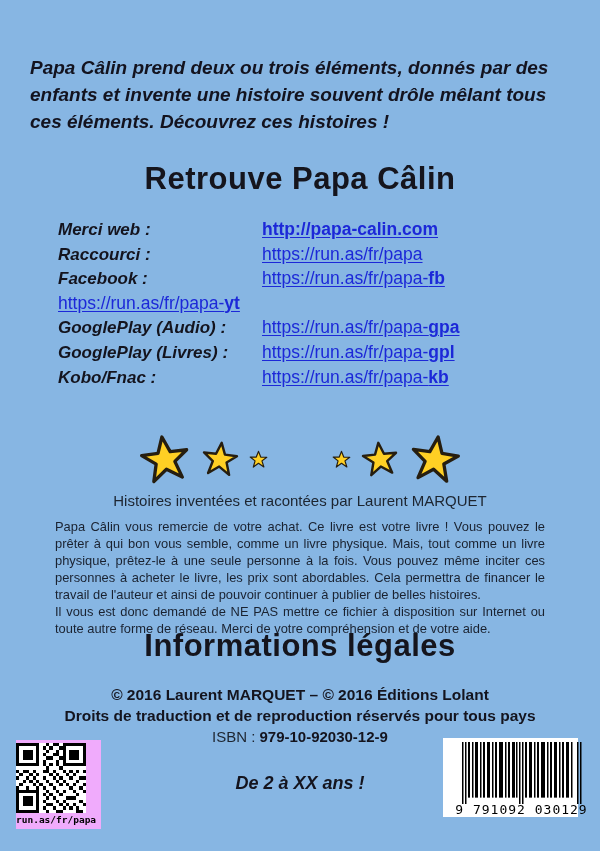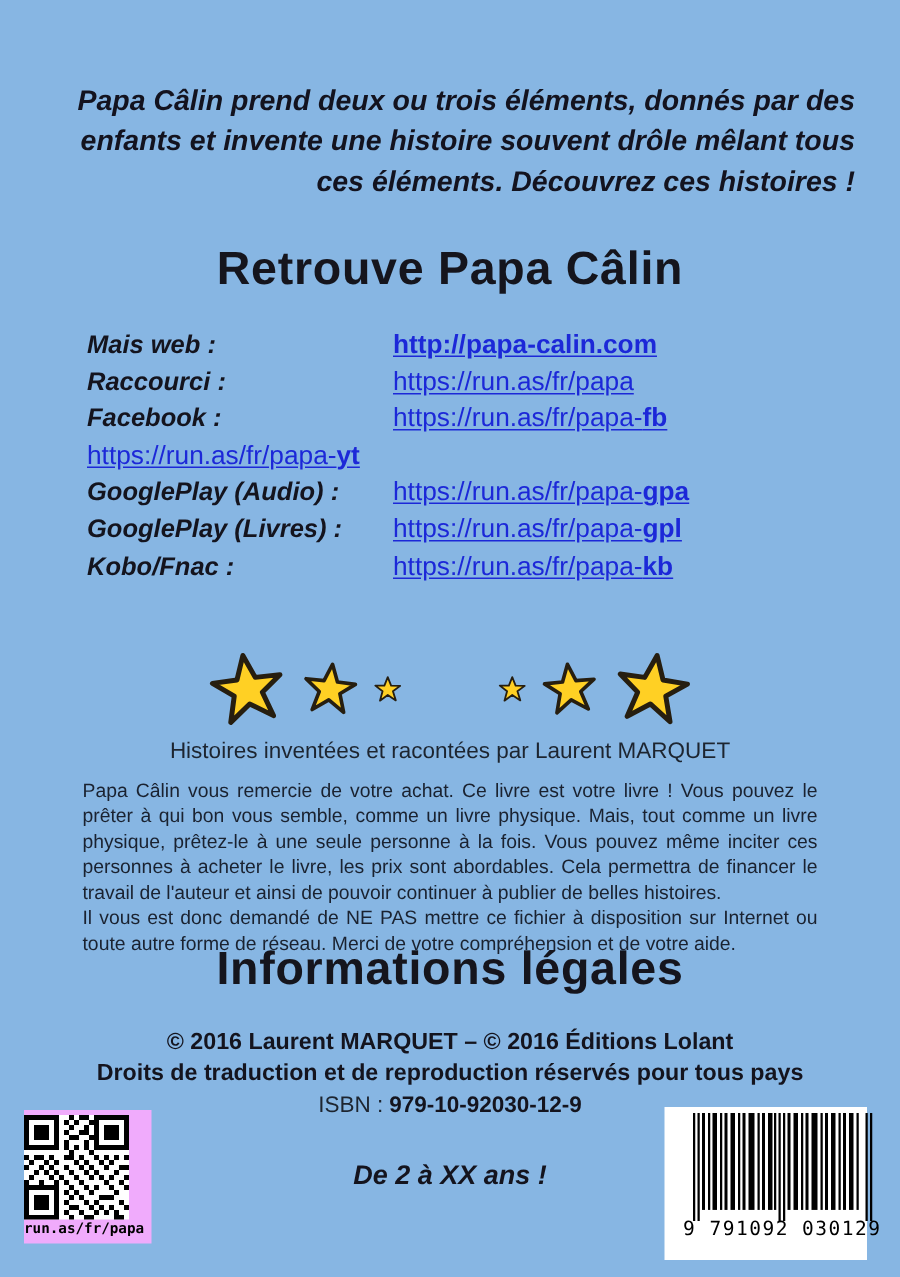--- a/index.html
+++ b/index.html
@@ -2,21 +2,21 @@
 <html><head>
 <meta charset="utf-8">
 <style>
   * { margin:0; padding:0; box-sizing:border-box; }
   html,body { width:600px; height:851px; }
   body { font-family:"Liberation Sans", sans-serif; }
   .page { position:relative; width:600px; height:851px; background:#87b6e3; overflow:hidden; }
 
   .intro {
     position:absolute; top:54px; left:30px; width:540px;
-    text-align:right; font-size:19px; line-height:27px;
+    text-align:left; font-size:19px; line-height:27px;
     font-weight:bold; font-style:italic; color:#13131f;
   }
   .big-heading {
     position:absolute; left:0; width:600px; text-align:center;
     font-size:31px; font-weight:bold; color:#15151d; letter-spacing:0.5px;
   }
   .h-retrouve { top:161px; }
   .h-legal { top:628px; }
 
   .links-table { position:absolute; top:219px; left:58px; width:500px; }
@@ -72,21 +72,21 @@
     font-family:"DejaVu Sans Mono", monospace; font-size:9.5px; font-weight:bold;
     color:#000; margin-top:1px; white-space:nowrap;
   }
 
   .age-line {
     position:absolute; top:773px; left:0; width:600px; text-align:center;
     font-size:18px; font-weight:bold; font-style:italic; color:#14141e;
   }
 
   .barcode-box {
-    position:absolute; left:443px; top:738px; width:135px; height:102px;
+    position:absolute; left:443px; top:738px; width:135px; height:79px;
     background:#ffffff; display:flex; flex-direction:column; align-items:center;
     padding-top:4px;
     padding-left:22px;
   }
   .barcode-box svg { width:120px; height:72px; }
   .barcode-digits {
     font-family:"DejaVu Sans Mono", monospace; font-size:13px; color:#000;
     margin-top:-2px; letter-spacing:1px; white-space:nowrap;
   }
 </style>
@@ -94,21 +94,21 @@
 <body>
 
 <div class="page">
 
   <div class="intro">Papa Câlin prend deux ou trois éléments, donnés par des enfants et invente une histoire souvent drôle mêlant tous ces éléments. Découvrez ces histoires !</div>
 
   <div class="big-heading h-retrouve">Retrouve Papa Câlin</div>
 
   <div class="links-table">
     <div class="link-row row-0">
-      <span class="link-label">Mais web :</span>
+      <span class="link-label">Merci web :</span>
       <a class="link-url" href="#"><span></span><b>http://papa-calin.com</b></a>
     </div>
     <div class="link-row">
       <span class="link-label">Raccourci :</span>
       <a class="link-url" href="#"><span>https://run.as/fr/papa</span><b></b></a>
     </div>
     <div class="link-row">
       <span class="link-label">Facebook :</span>
       <a class="link-url" href="#"><span>https://run.as/fr/papa-</span><b>fb</b></a>
     </div>

